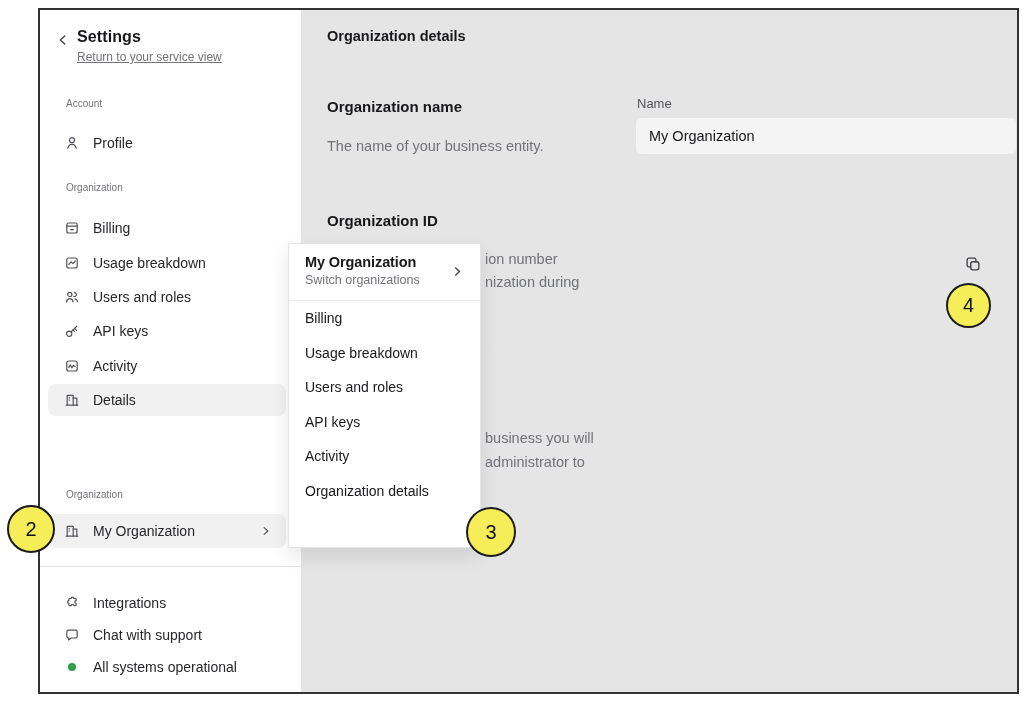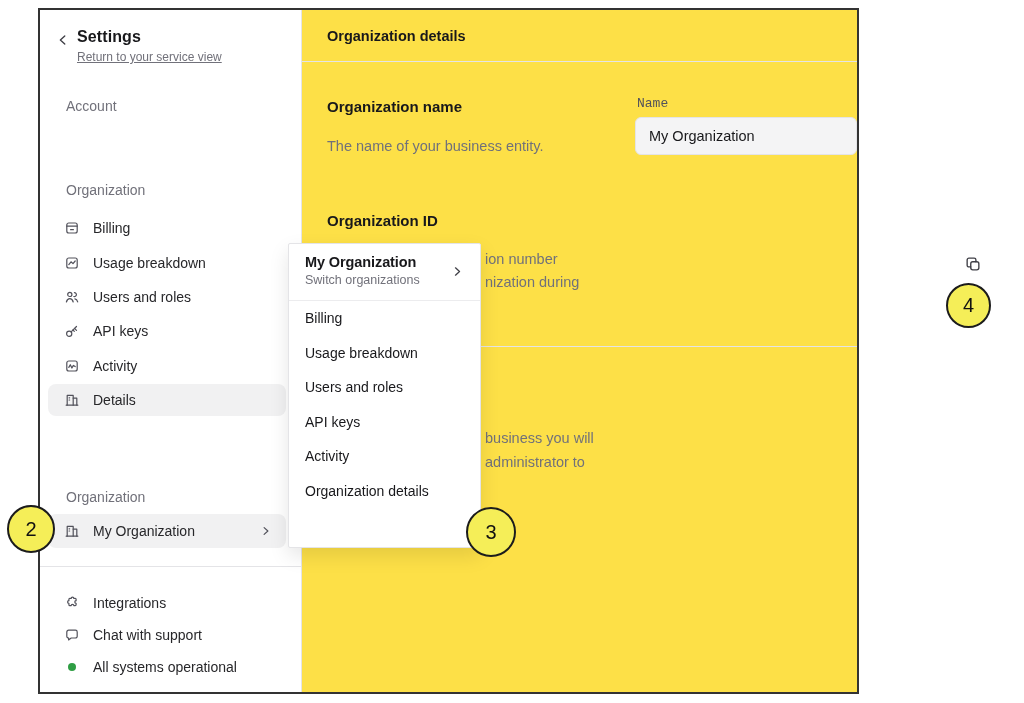--- a/index.html
+++ b/index.html
@@ -1,39 +1,39 @@
 <!DOCTYPE html>
 <html><head>
 <meta charset="utf-8">
 <style>
   * { margin:0; padding:0; box-sizing:border-box; }
   html,body { width:1024px; height:703px; background:#fff; font-family:"Liberation Sans", sans-serif; position:relative; overflow:hidden; }
 
-  .frame { position:absolute; left:38px; top:8px; width:821px; height:686px; background:#fde047; border:2px solid #333; }
+  .frame { position:absolute; left:38px; top:8px; width:981px; height:686px; background:#e5e5e5; border:2px solid #333; }
 
   
   .sidebar { position:absolute; left:0; top:0; width:262px; height:100%; background:#fff; border-right:1px solid #e4e4e7; }
   .side-header { position:absolute; top:18px; left:16px; display:flex; gap:7px; }
   .back-btn { margin-top:5px; width:14px; height:14px; color:#3f3f46; cursor:pointer; }
   .side-title { font-size:16px; font-weight:bold; color:#18181b; letter-spacing:.1px; }
   .side-sub { font-size:12px; color:#71717a; margin-top:4px;text-decoration:underline; }
-  .sec-label { position:absolute; left:26px; font-size:14px; color:#71717a; }
+  .sec-label { position:absolute; left:26px; font-size:10px; color:#71717a; }
   .nav-item { position:absolute; left:8px; width:238px; height:28px; display:flex; align-items:center; gap:13px; padding-left:16px; border-radius:8px; font-size:14px; color:#27272a; cursor:pointer; }
   .nav-item.active { background:#f1f1f2; }
   .nav-item .chev { margin-left:auto; margin-right:14px; width:12px; height:12px; color:#52525b; }
   .ic { width:16px; height:16px; flex:0 0 16px; color:#52525b; }
   .side-divider { position:absolute; left:0; width:100%; border-top:1px solid #e4e4e7; }
   .status-dot { width:8px; height:8px; border-radius:50%; margin-left:4px; margin-right:4px; flex:0 0 8px; }
 
   
   .main { position:absolute; left:262px; top:0; right:0; bottom:0; }
   .main-header { position:absolute; top:0; left:0; right:0; height:52px; border-bottom:1px solid #e4e4e7; display:flex; align-items:center; padding-left:25px; font-size:14.5px; font-weight:bold; color:#18181b; }
   .h-sec { position:absolute; left:25px; font-size:15px; font-weight:bold; color:#18181b; }
   .desc { position:absolute; font-size:14.5px; color:#71717a; }
-  .field-label { position:absolute; left:335px; top:86px; font-size:13px; color:#52525b;font-family:Liberation Mono, monospace; }
+  .field-label { position:absolute; left:335px; top:86px; font-size:13px; color:#52525b; }
   .name-input { position:absolute; left:333px; top:107px; right:0; height:38px; background:#f4f4f5; border:1px solid #e4e4e7; border-radius:6px; font-family:"Liberation Sans", sans-serif; font-size:14.5px; color:#18181b; padding-left:13px; outline:none; }
   .org-id { position:absolute; left:335px; top:247px; font-size:14.5px; font-weight:bold; color:#18181b; letter-spacing:-.1px; }
   .copy-btn { position:absolute; left:662px; top:243px; width:22px; height:22px; color:#3f3f46; cursor:pointer; background:none; border:none; }
   .copy-btn svg { width:18px; height:18px; }
   .main-divider2 { position:absolute; top:336px; left:0; right:0; border-top:1px solid #e4e4e7; }
   .leave-btn { position:absolute; left:335px; top:414px; height:38px; padding:0 20px; background:#fbdbd9; color:#c73a31; border:none; border-radius:6px; font-family:"Liberation Sans", sans-serif; font-size:14.5px; cursor:pointer; }
 
   
   .dropdown { position:absolute; left:288px; top:243px; width:193px; height:305px; background:#fff; border:1px solid #e4e4e7; border-radius:2px; box-shadow:0 8px 20px rgba(0,0,0,.10); z-index:20; }
   .dd-header { position:relative; height:57px; border-bottom:1px solid #ececee; padding:10px 14px 0 16px; cursor:pointer; }
@@ -63,20 +63,29 @@
           </svg>
       </span>
       <div>
         <div class="side-title">Settings</div>
         <div class="side-sub">Return to your service view</div>
       </div>
     </div>
 
     <div class="sec-label" style="top:88px">Account</div>
 
+    <div class="nav-item" style="top:119px">
+      <span class="ic">
+        <svg viewBox="0 0 16 16" fill="none" stroke="currentColor" stroke-width="1.2" stroke-linecap="round" stroke-linejoin="round">
+            <circle cx="8" cy="5.2" r="2.5"></circle>
+            <path d="M3.8 13.2c.7-2.5 2.3-3.8 4.2-3.8s3.5 1.3 4.2 3.8"></path>
+          </svg>
+      </span>
+      <span>Profile</span>
+    </div>
 
     <div class="sec-label" style="top:172px">Organization</div>
 
     <div class="nav-item" style="top:204px">
       <span class="ic">
         <svg viewBox="0 0 16 16" fill="none" stroke="currentColor" stroke-width="1.2" stroke-linecap="round" stroke-linejoin="round">
             <rect x="2.8" y="3" width="10.4" height="10" rx="2"></rect>
             <path d="M2.8 6.2h10.4"></path>
             <path d="M6.6 9.7h2.8"></path>
           </svg>

